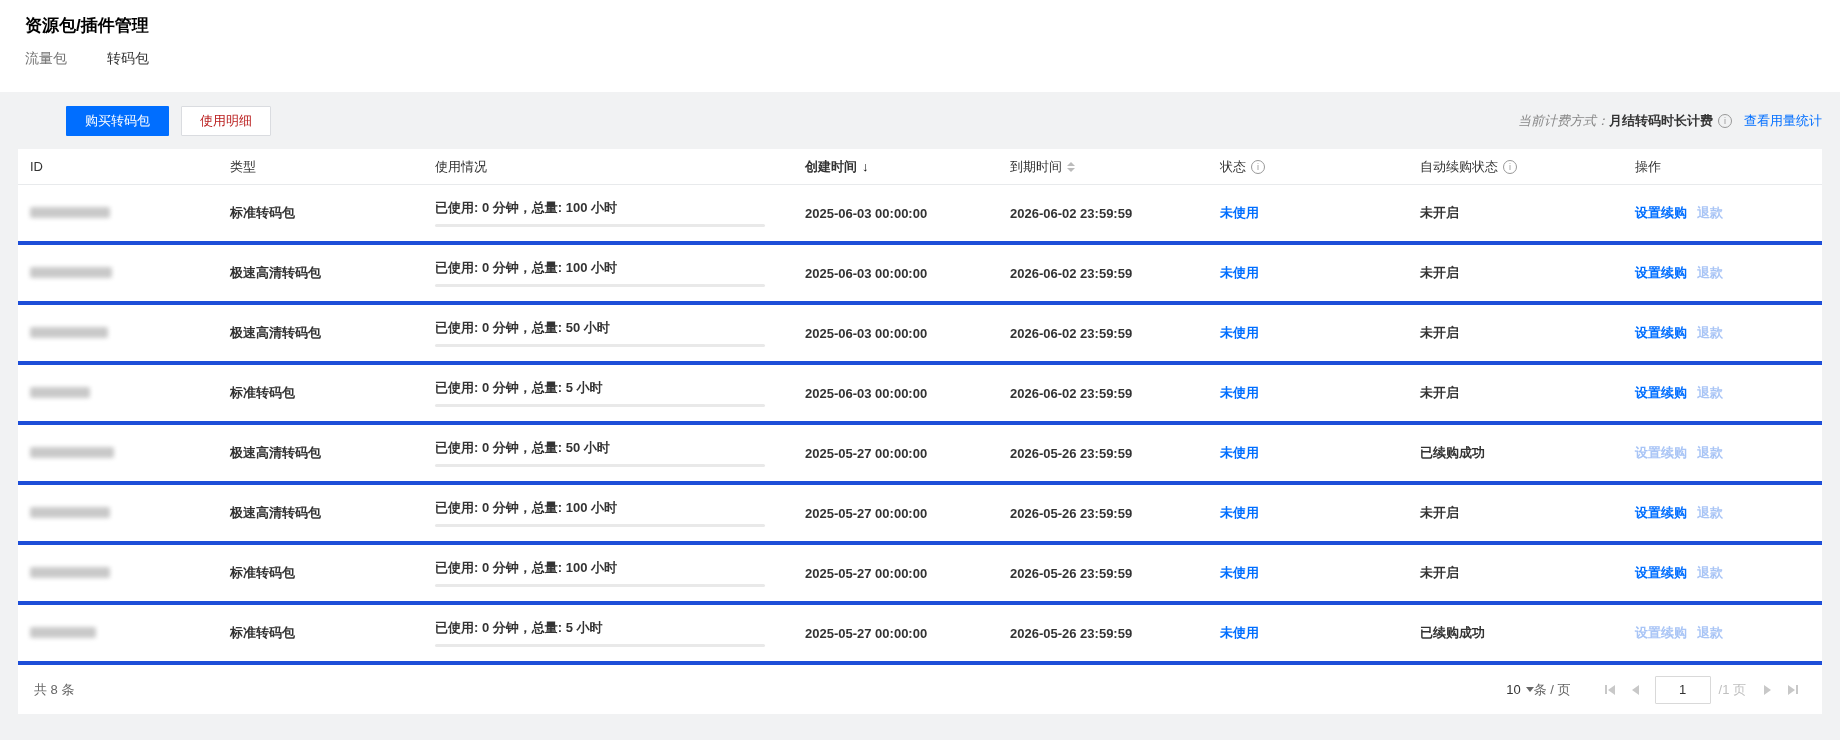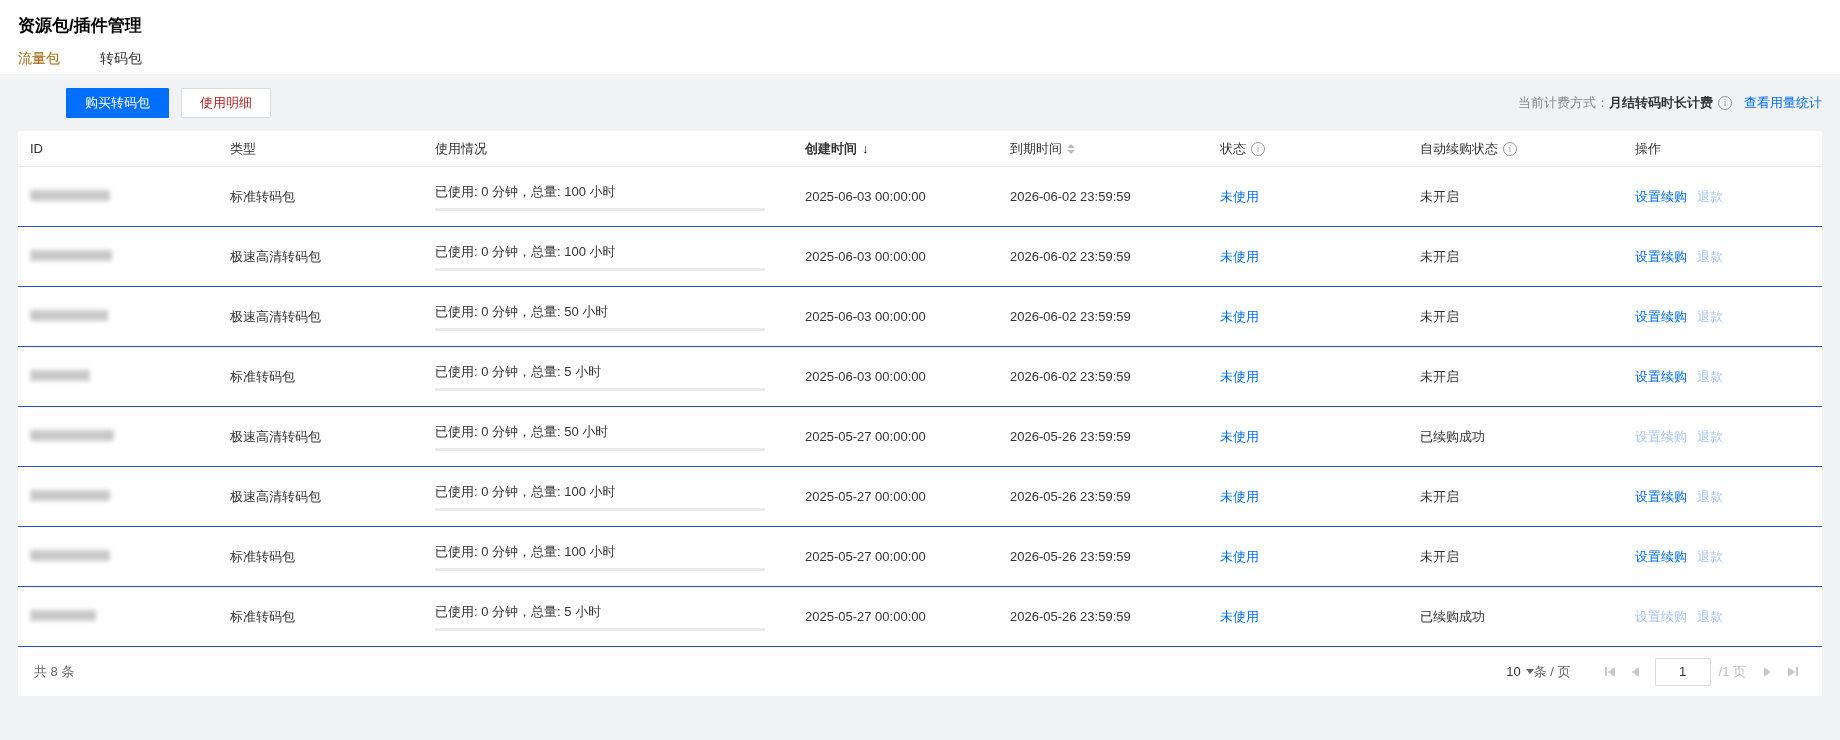--- a/index.html
+++ b/index.html
@@ -5,36 +5,36 @@
   * { box-sizing: border-box; margin: 0; padding: 0; }
   html, body { width: 1840px; height: 740px; overflow: hidden; }
   body {
     background: #f1f2f3;
     font-family: "Liberation Sans", "DejaVu Sans", sans-serif;
     font-size: 13px;
     color: #333;
   }
 
   
-  .page-header { background: #fff; height: 74px; padding: 14px 18px 0; }
+  .page-header { background: #fff; height: 92px; padding: 14px 25px 0; }
   .page-title { font-size: 17px; font-weight: 700; color: #000; }
   .tabs { display: flex; gap: 40px; margin-top: 13px; }
-  .tab { font-size: 14px; color: #a16207; padding-bottom: 8px; cursor: pointer; }
+  .tab { font-size: 14px; color: #737373; padding-bottom: 8px; cursor: pointer; }
   .tab.active { color: #333; }
 
   
   .toolbar { margin: 14px 18px 13px; display: flex; align-items: center; padding-left: 48px; }
   .btn {
     height: 30px; padding: 0 18px; font-size: 13px; border: 1px solid transparent;
     border-radius: 1px; cursor: pointer; font-family: inherit; line-height: 28px;
   }
   .btn.primary { background: #006eff; color: #fff; }
   .btn.plain { background: #fff; border-color: #dadce0; color: #b91c1c; margin-left: 12px; }
   .billing { margin-left: auto; display: flex; align-items: center; font-size: 13px; }
-  .billing-label { color: #888; }
+  .billing-label { color: #888; font-style: italic; }
   .billing-value { color: #333; font-weight: 700; text-align: right; }
   .link { color: #006eff; cursor: pointer; text-decoration: none; margin-left: 12px; }
   .info-icon {
     width: 14px; height: 14px; border: 1px solid #989898; border-radius: 50%;
     color: #989898; font-size: 9px; line-height: 12px; text-align: center;
     display: inline-block; font-style: normal; margin-left: 5px; flex: none;
   }
 
   
   .table-card { background: #fff; margin: 0 18px; }
@@ -44,21 +44,21 @@
     align-items: center;
   }
   .thead { height: 36px; border-bottom: 1px solid #e8eaec; }
   .th { padding-left: 12px; color: #333; display: flex; align-items: center; }
   .th .bold { font-weight: 700; }
   .sort-desc-icon { font-weight: 700; color: #000; margin-left: 5px; font-size: 13px; }
   .sorter { display: inline-flex; flex-direction: column; gap: 2px; margin-left: 5px; }
   .caret-up { width: 0; height: 0; border-left: 4px solid transparent; border-right: 4px solid transparent; border-bottom: 4px solid #bbb; }
   .caret-down { width: 0; height: 0; border-left: 4px solid transparent; border-right: 4px solid transparent; border-top: 4px solid #bbb; }
 
-  .trow { height: 60px; border-bottom: 1px solid #1d4ed8; }
+  .trow { height: 60px; border-bottom: 4px solid #1d4ed8; font-weight: bold; }
   .td { padding-left: 12px; color: #333; }
   .redacted { display: inline-block; height: 11px; background: #c9c9c9; border-radius: 2px; filter: blur(2px); }
   .usage-text { color: #333; }
   .progress { width: 330px; height: 3px; background: #e9e9e9; margin-top: 7px; border-radius: 2px; overflow: hidden; }
   .progress-fill { height: 100%; background: #006eff; }
   .status { color: #006eff; }
   .op { color: #006eff; cursor: pointer; text-decoration: none; margin-right: 10px; }
   .op.dim { color: #a9c5f6; }
 
   

